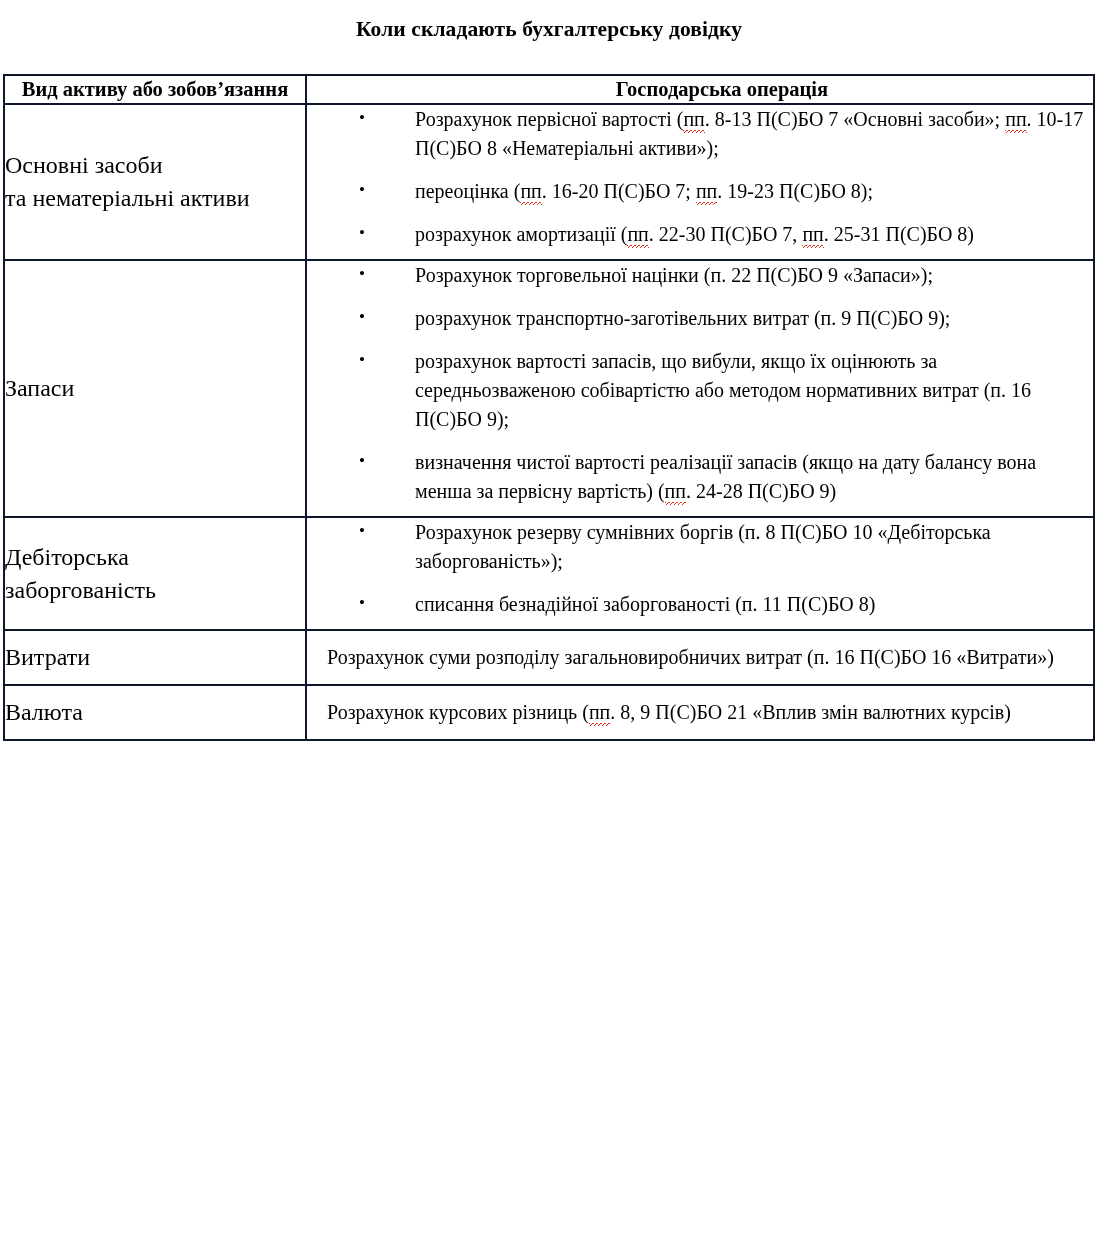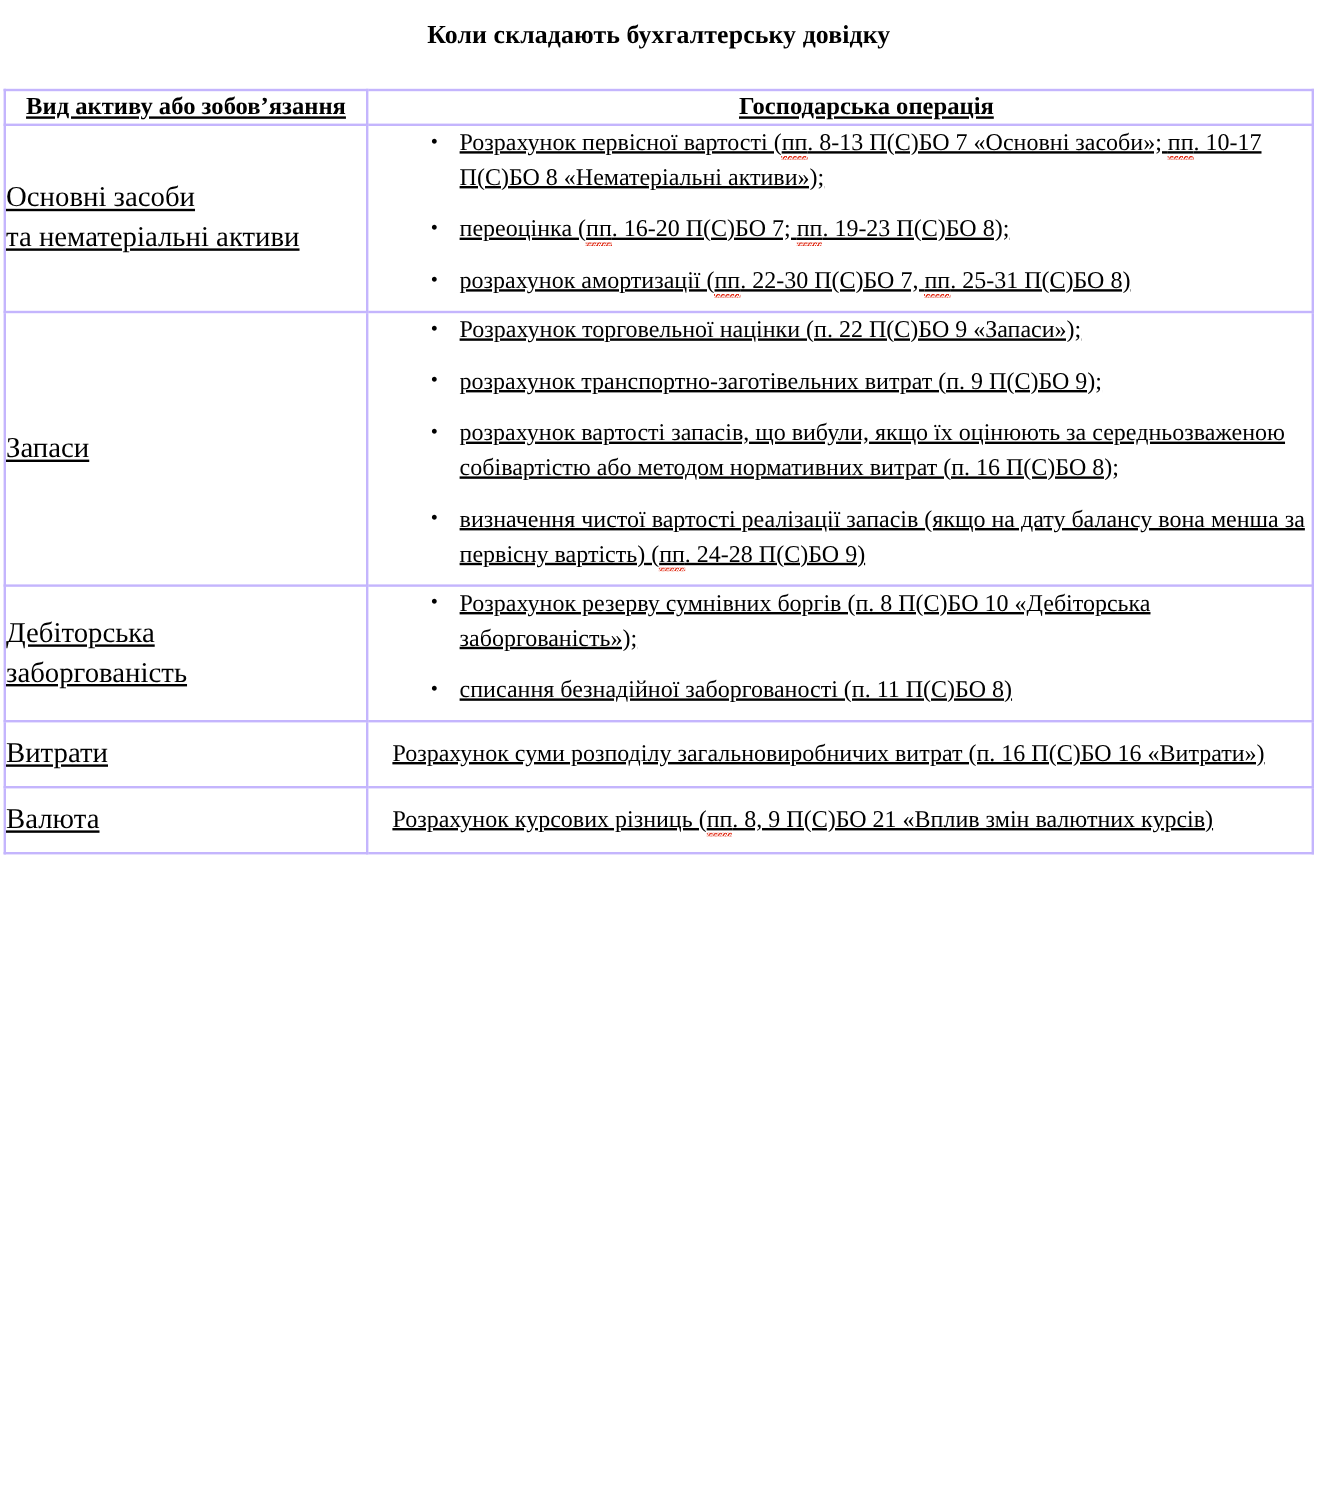--- a/index.html
+++ b/index.html
@@ -36,24 +36,23 @@
     position: absolute;
     top: 74px;
     left: 3px;
     width: 1090px;
     border-collapse: collapse;
     table-layout: fixed;
   }
 
   table.main-table td,
   table.main-table th {
-    border: 2px solid #c4b5fd;
+    border: 2px solid #0f172a;
     vertical-align: middle;
     padding: 0;
-    text-decoration: underline;
   }
 
   col.col-kind  { width: 302px; }
   col.col-op    { width: 788px; }
 
   
   .hdr-cell {
     text-align: center;
     font-weight: bold;
     font-size: 20.5px;
@@ -92,21 +91,21 @@
     line-height: 1.45;
   }
 
   ul.bullets {
     list-style: none;
     margin: 0;
     padding: 0;
   }
   ul.bullets > li {
     position: relative;
-    padding-left: 76px;
+    padding-left: 108px;
     margin: 0 0 14px 0;
     text-indent: 0;
   }
   ul.bullets > li:last-child {
     margin-bottom: 10px;
   }
   ul.bullets > li::before {
     content: "\2022";
     position: absolute;
     left: 52px;
@@ -159,21 +158,21 @@
               <li>розрахунок амортизації (<span class="sp">пп</span>. 22-30 П(С)БО 7, <span class="sp">пп</span>. 25-31 П(С)БО 8)</li>
             </ul>
           </td>
         </tr>
         <tr>
           <td class="kind-cell">Запаси</td>
           <td class="op-cell">
             <ul class="bullets">
               <li>Розрахунок торговельної націнки (п. 22 П(С)БО 9 «Запаси»);</li>
               <li>розрахунок транспортно-заготівельних витрат (п. 9 П(С)БО 9);</li>
-              <li>розрахунок вартості запасів, що вибули, якщо їх оцінюють за середньозваженою собівартістю або методом нормативних витрат (п. 16 П(С)БО 8);</li>
+              <li>розрахунок вартості запасів, що вибули, якщо їх оцінюють за середньозваженою собівартістю або методом нормативних витрат (п. 16 П(С)БО 9);</li>
               <li>визначення чистої вартості реалізації запасів (якщо на дату балансу вона менша за первісну вартість) (<span class="sp">пп</span>. 24-28 П(С)БО 9)</li>
             </ul>
           </td>
         </tr>
         <tr>
           <td class="kind-cell">Дебіторська
 заборгованість</td>
           <td class="op-cell">
             <ul class="bullets">
               <li>Розрахунок резерву сумнівних боргів (п. 8 П(С)БО 10 «Дебіторська заборгованість»);</li>

